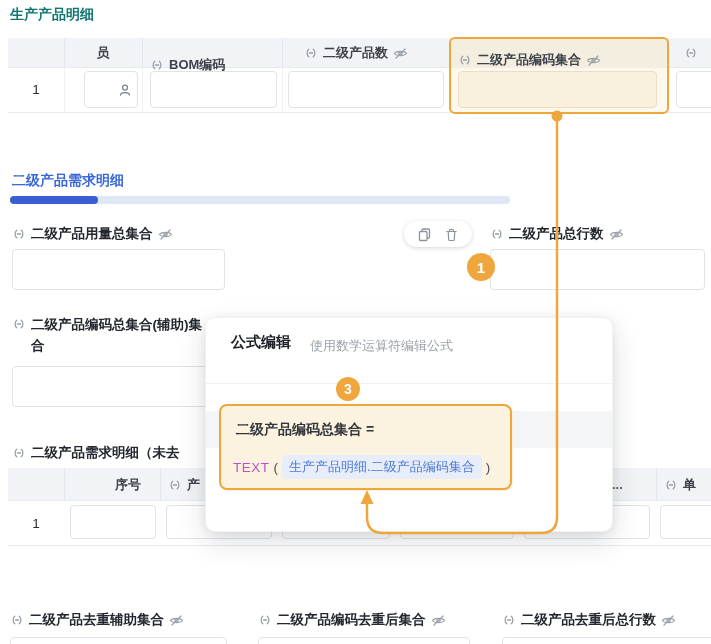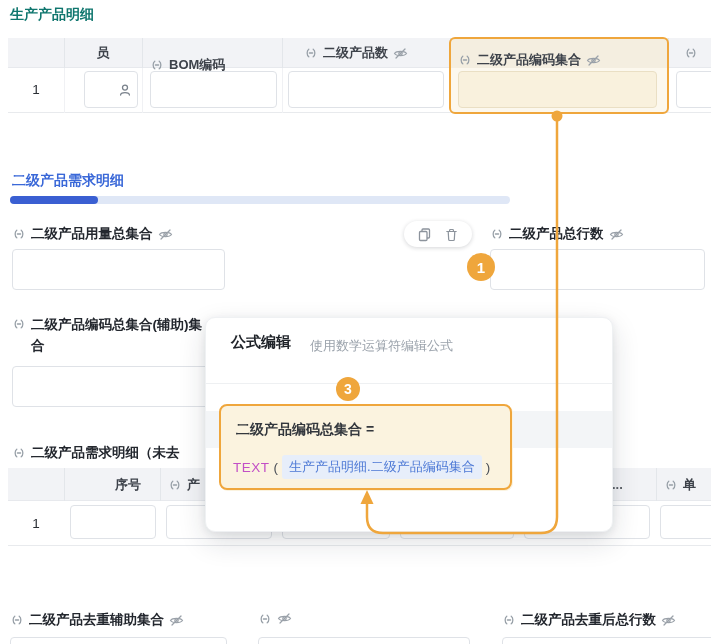--- a/index.html
+++ b/index.html
@@ -266,20 +266,21 @@
         </svg></span>
   </div>
   <div class="inp abs" style="left:10px; top:637px; width:217px; height:40px;"></div>
 
   <div class="abs field-label" style="left:258px; top:611px;">
     <span class="icon14"><svg viewBox="0 0 14 14" fill="none" stroke="#98a0a8" stroke-width="1.3" stroke-linecap="round">
           <path d="M4.8 3.2 C2.6 4.9 2.6 9.1 4.8 10.8"></path>
           <path d="M9.2 3.2 C11.4 4.9 11.4 9.1 9.2 10.8"></path>
           <line x1="5.4" y1="7" x2="8.6" y2="7"></line>
         </svg></span>
+    <span>二级产品编码去重后集合</span>
     <span class="icon15"><svg viewBox="0 0 15 15" fill="none" stroke="#9aa1a9" stroke-width="1.2" stroke-linecap="round">
           <path d="M1.5 7.5 C3.5 4.6 11.5 4.6 13.5 7.5 C11.5 10.4 3.5 10.4 1.5 7.5 Z"></path>
           <circle cx="7.5" cy="7.5" r="1.7"></circle>
           <line x1="3" y1="12" x2="12" y2="3"></line>
         </svg></span>
   </div>
   <div class="inp abs" style="left:258px; top:637px; width:212px; height:40px;"></div>
 
   <div class="abs field-label" style="left:502px; top:611px;">
     <span class="icon14"><svg viewBox="0 0 14 14" fill="none" stroke="#98a0a8" stroke-width="1.3" stroke-linecap="round">

